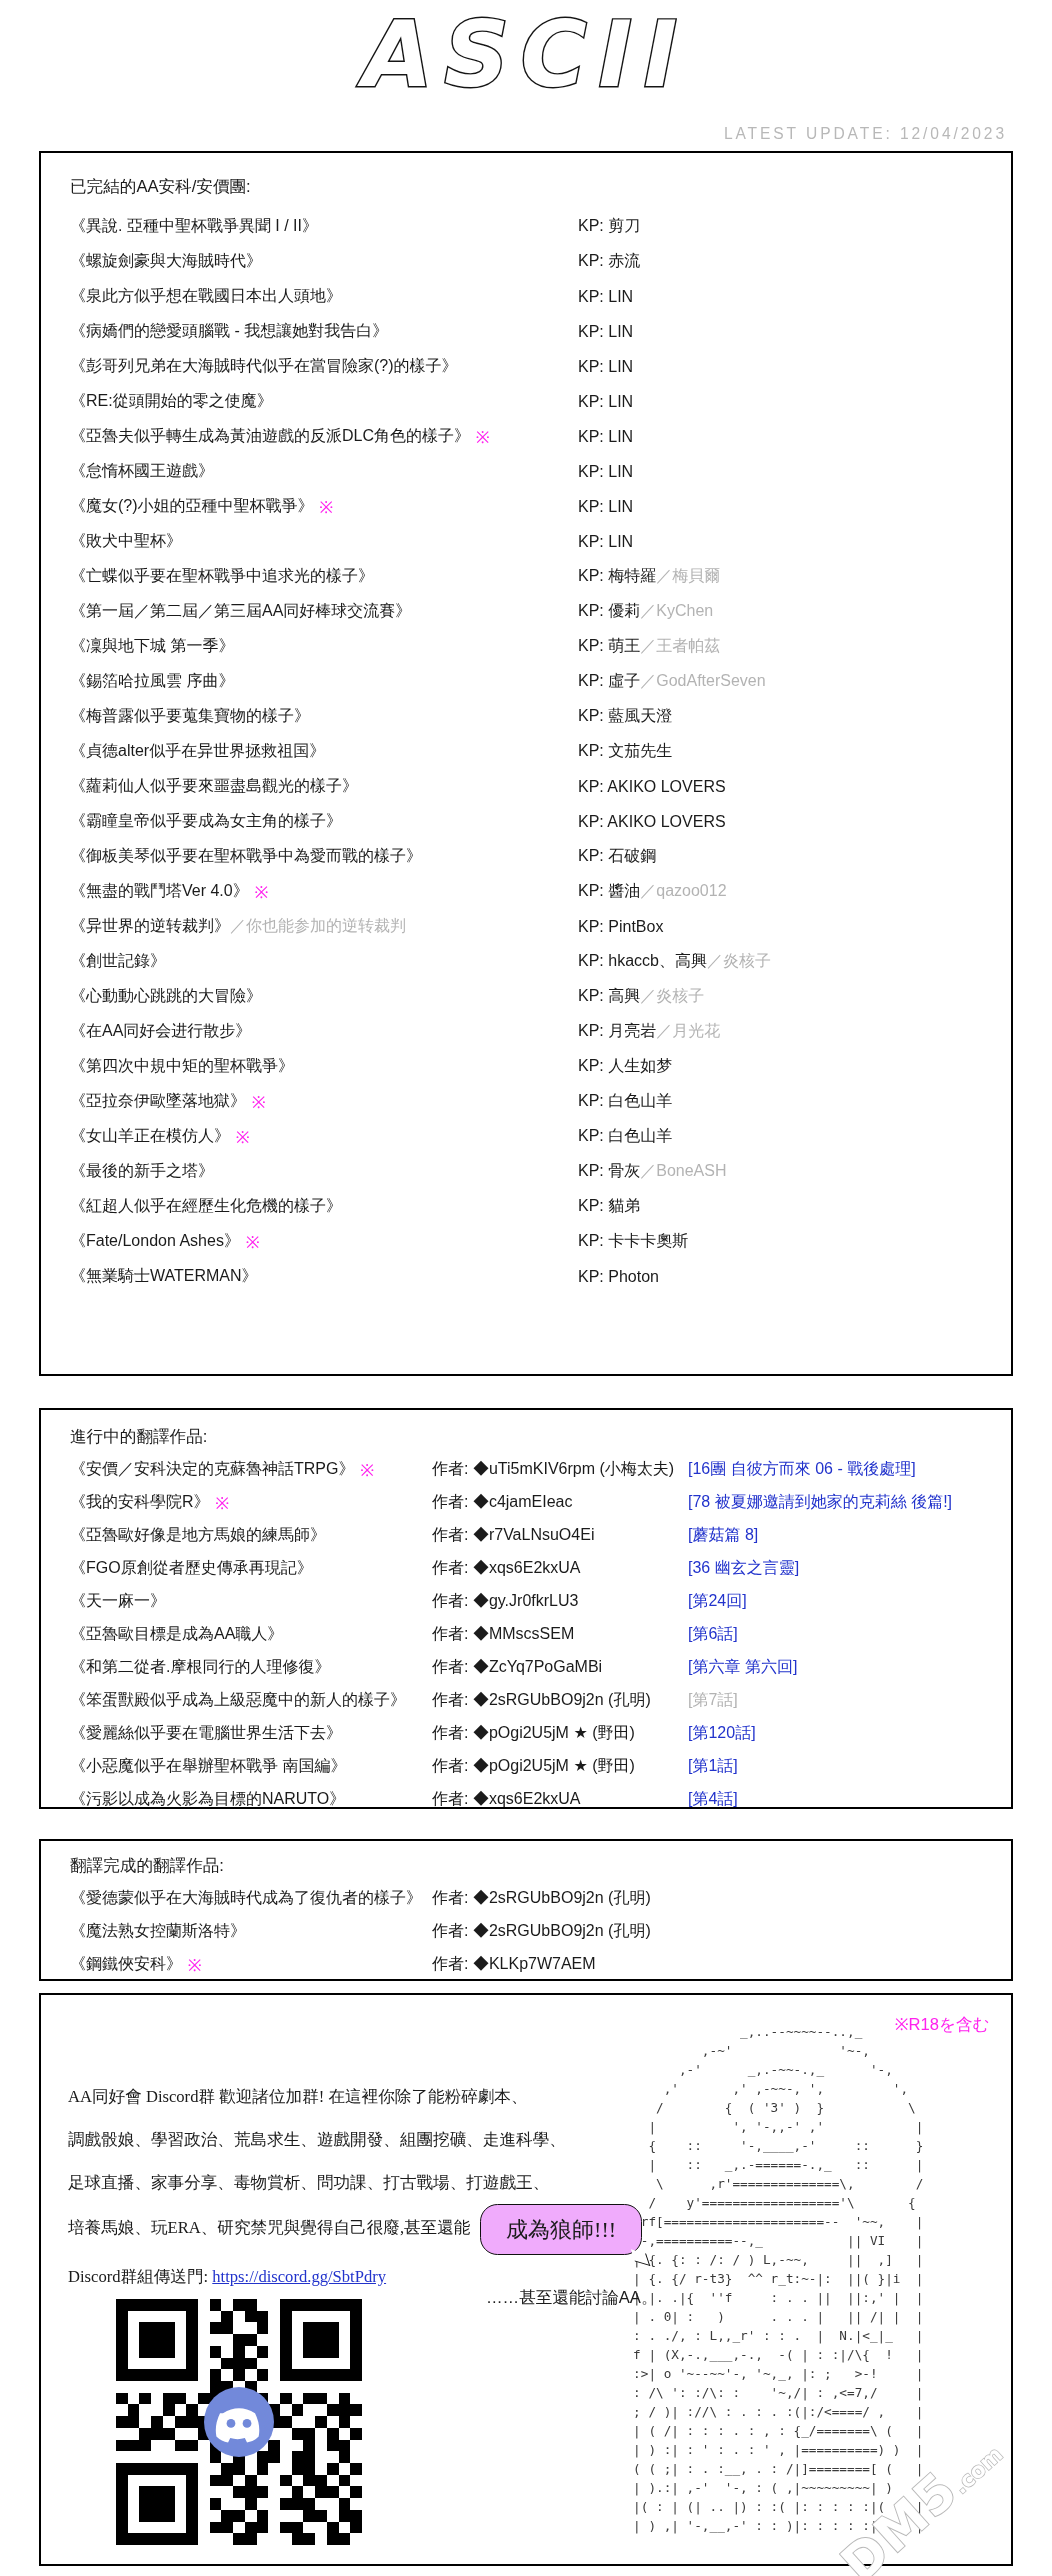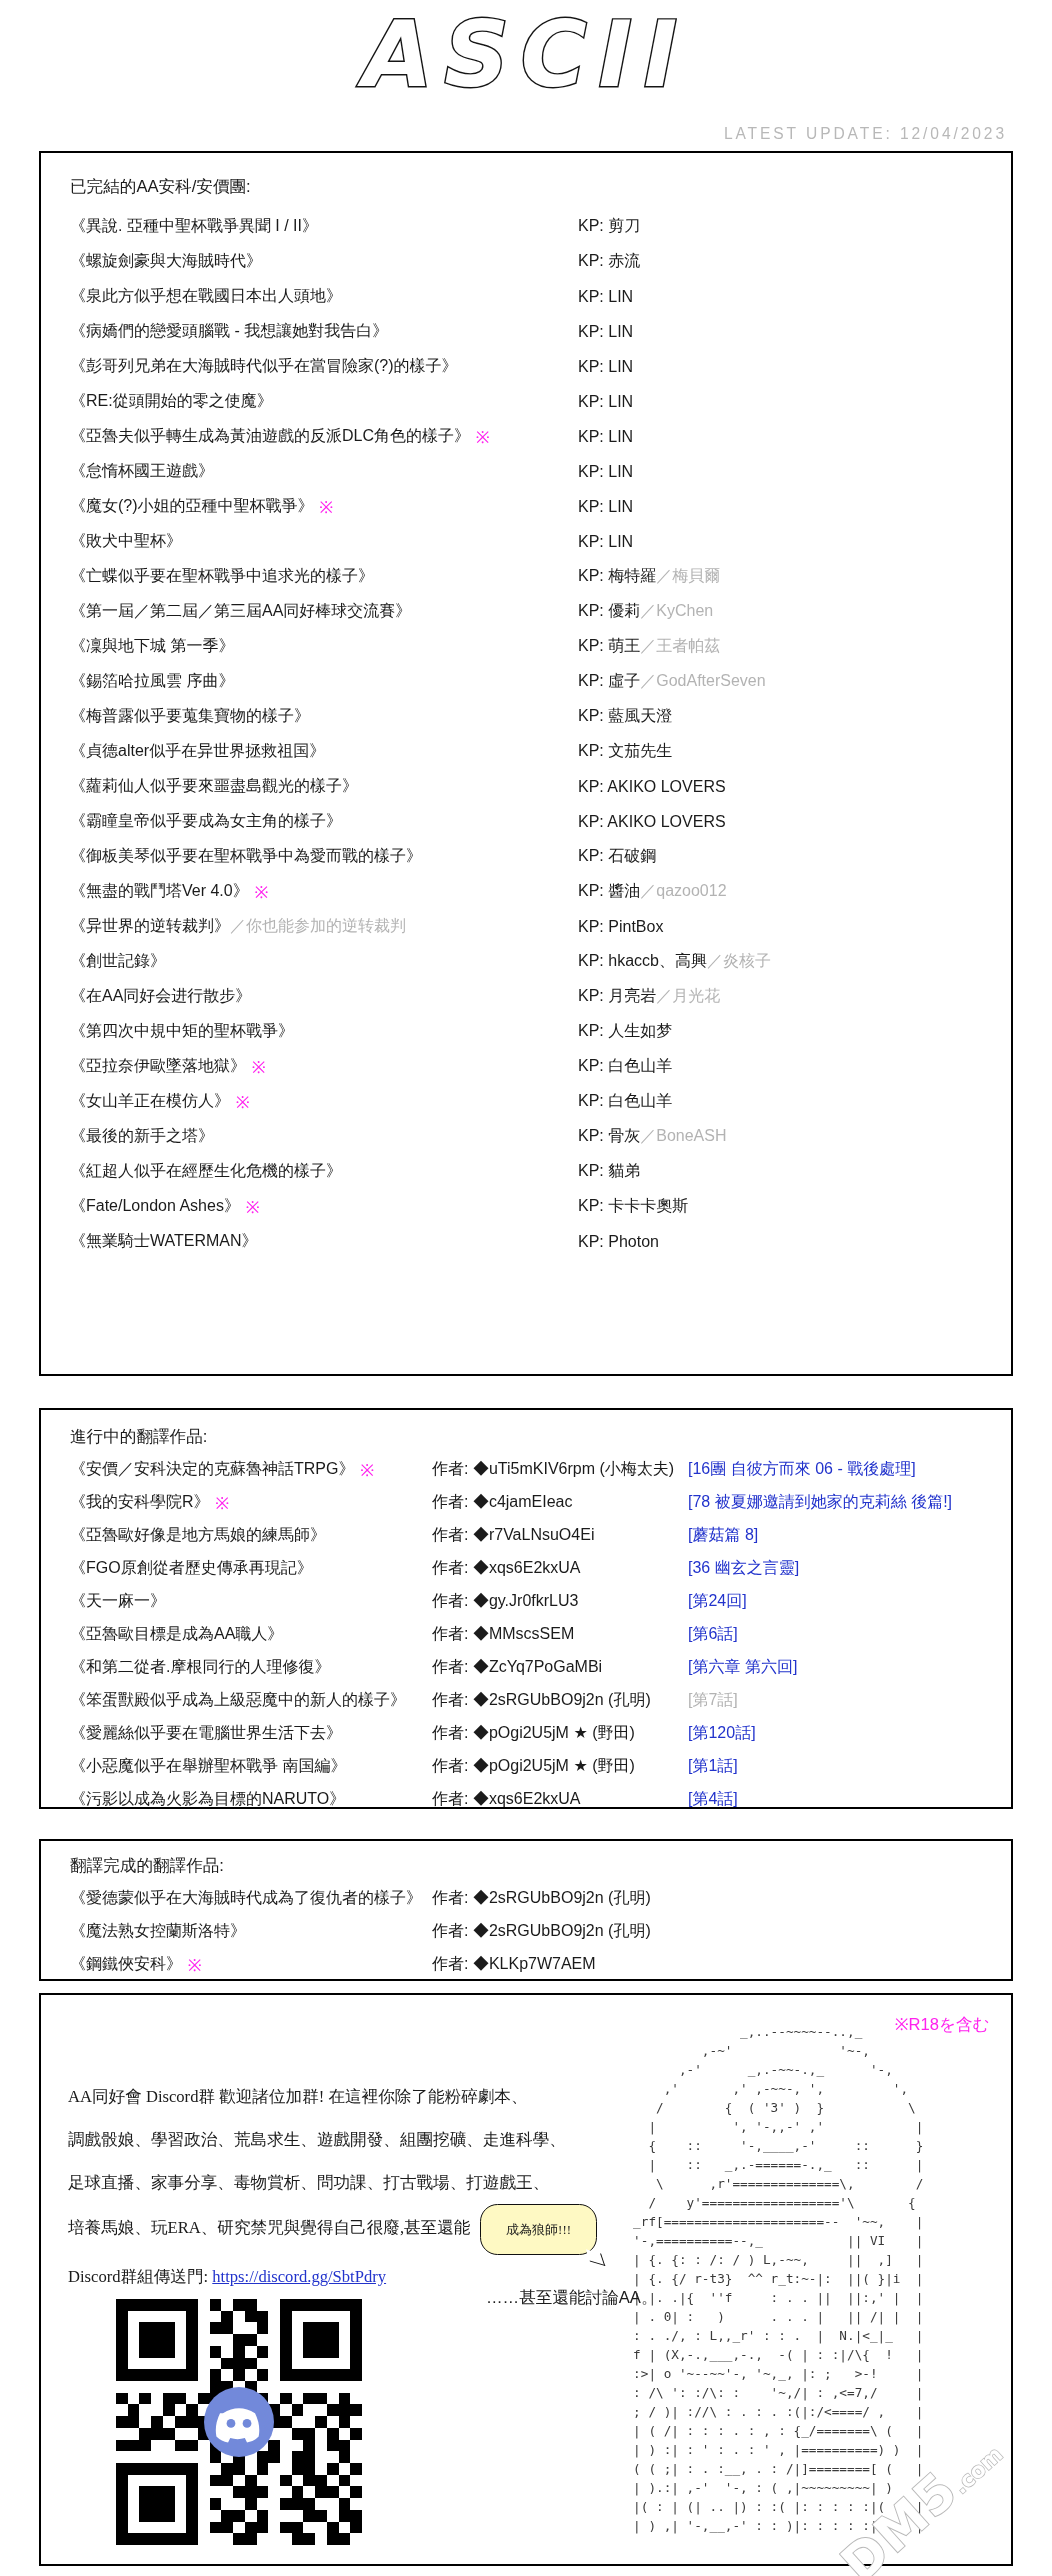--- a/index.html
+++ b/index.html
@@ -28,22 +28,22 @@
   .kp{position:absolute;left:508px;white-space:nowrap;}
   .auth{position:absolute;left:362px;white-space:nowrap;}
   .b3 .auth{left:362px;}
   .link{position:absolute;left:618px;color:#2233cc;white-space:nowrap;cursor:pointer;}
   .link.muted{color:#b3b3b3;}
   
   .r18{position:absolute;top:16.6px;right:21.4px;color:#ff22ee;font-size:16.6px;}
   .dtext{position:absolute;left:27px;top:80px;width:682px;z-index:3;}
   .dtext p{margin:0;font-size:16.6px;line-height:43px;white-space:nowrap;font-family:Liberation Serif, serif;}
   .bubble{display:inline-block;border:1.9px solid #111;border-radius:17.5px;
-          padding:2.9px 25px;margin-left:9.7px;background:#fef9c3;position:relative;
-          font-size:13px;vertical-align:middle;}
+          padding:2.9px 25px;margin-left:9.7px;background:#f0abfc;position:relative;
+          font-size:22px;vertical-align:middle;}
   .bubble:after{content:"";position:absolute;right:-5.8px;bottom:-9.7px;width:11.7px;height:11.7px;
           border-right:1.9px solid #111;border-bottom:1.9px solid #111;transform:skewX(35deg) rotate(20deg);background:#fff;}
   .portal a{color:#2233cc;text-decoration:underline;}
   .aside{position:absolute;left:445px;top:292px;font-size:16.6px;z-index:3;white-space:nowrap;}
   
   .qr{position:absolute;left:75px;top:304px;width:246px;height:246px;
       display:grid;grid-template-columns:repeat(21,1fr);z-index:2;background:#fff;}
   .qm{width:11.7px;height:11.7px;background:#fff;} .qm.on{background:#000;}
   .dlogo{position:absolute;left:163px;top:392px;width:70px;height:70px;z-index:4;}
   
@@ -149,20 +149,24 @@
       <span class="kp"><span>KP:</span> <span>醬油</span><span class="gray">／qazoo012</span></span>
     </div>
     <div class="row">
       <span>《异世界的逆转裁判》</span>
       <span class="gray">／你也能参加的逆转裁判</span>
       <span class="kp"><span>KP:</span> <span>PintBox</span></span>
     </div>
     <div class="row">
       <span>《創世記錄》</span>
       <span class="kp"><span>KP:</span> <span>hkaccb、高興</span><span class="gray">／炎核子</span></span>
+    </div>
+    <div class="row">
+      <span>《心動動心跳跳的大冒險》</span>
+      <span class="kp"><span>KP:</span> <span>高興</span><span class="gray">／炎核子</span></span>
     </div>
     <div class="row">
       <span>《在AA同好会进行散步》</span>
       <span class="kp"><span>KP:</span> <span>月亮岩</span><span class="gray">／月光花</span></span>
     </div>
     <div class="row">
       <span>《第四次中規中矩的聖杯戰爭》</span>
       <span class="kp"><span>KP:</span> <span>人生如梦</span></span>
     </div>
     <div class="row">

